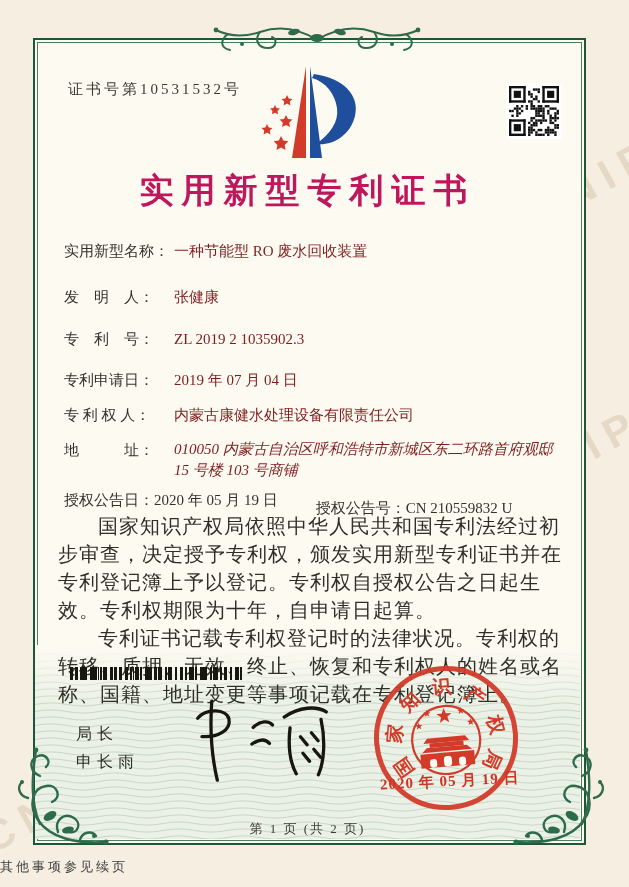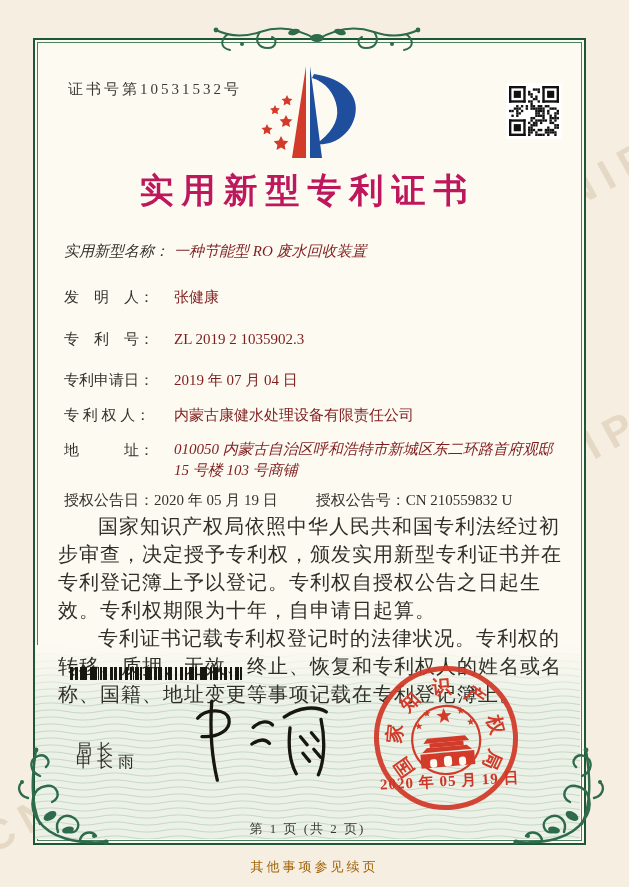--- a/index.html
+++ b/index.html
@@ -42,44 +42,44 @@
   .qr{position:absolute;left:506px;top:83px;width:56px;height:56px;background:#fff;
       display:flex;align-items:center;justify-content:center;z-index:4;}
   .title{
     position:absolute;left:33px;top:168px;width:549px;text-align:center;
     font-size:34px;font-weight:bold;letter-spacing:8px;color:#be185d;z-index:4;
   }
   .fields{position:absolute;left:64px;top:240px;width:505px;font-size:15px;z-index:4;}
   .frow{display:flex;line-height:22px;}
   .frow .lab{flex:0 0 110px;white-space:nowrap;color:#33332c;}
   .frow .val{flex:1;color:#7f1d1d;}
-  .frow:nth-child(1){margin-bottom:24px;font-style:italic;}
+  .frow:nth-child(1){margin-bottom:24px;}
   .frow:nth-child(2){margin-bottom:20px;}
   .frow:nth-child(3){margin-bottom:19px;}
   .frow:nth-child(4){margin-bottom:13px;}
   .frow:nth-child(5){margin-bottom:13px;}
   .frow:nth-child(6){margin-bottom:8px;}
   .frow.addr .val{max-width:398px;line-height:21px;font-style:italic;}
   .grant-row{display:flex;line-height:22px;}
   .grant-row .pair{display:flex;white-space:nowrap;}
-  .grant-row .pair+.pair{margin-left:38px;}
+  .grant-row .pair+.pair{margin-left:38px;margin-top:8px;}
   .paras{
     position:absolute;left:58px;top:512px;width:510px;z-index:4;
     font-size:20px;line-height:28px;letter-spacing:1px;color:#2f2f28;
   }
   .paras p{margin:0;text-indent:2em;}
   .barcode{
     position:absolute;left:70px;top:667px;width:173px;height:13px;z-index:4;
     background:
       repeating-linear-gradient(90deg,#17170f 0 2px,transparent 2px 5px),
       repeating-linear-gradient(90deg,#17170f 0 1px,transparent 1px 7px),
       repeating-linear-gradient(90deg,#17170f 0 3px,transparent 3px 11px);
   }
   .sig-role{
-    position:absolute;left:76px;top:740px;font-size:16px;letter-spacing:5px;
+    position:absolute;left:76px;top:724px;font-size:16px;letter-spacing:5px;
     font-family:"Liberation Sans",sans-serif;color:#2e2e28;z-index:4;
   }
   .sig-name{
     position:absolute;left:76px;top:752px;font-size:16px;letter-spacing:5px;
     font-family:"Liberation Sans",sans-serif;color:#2e2e28;z-index:4;
   }
   .sig-hand{position:absolute;left:186px;top:694px;z-index:4;transform:rotate(-2deg);}
   
   .seal{
     position:absolute;left:374px;top:666px;width:144px;height:144px;z-index:5;
@@ -99,22 +99,22 @@
   .seal-date{
     position:absolute;left:-10px;top:106px;width:164px;text-align:center;
     font-size:15px;font-weight:bold;color:#cf3526;letter-spacing:1px;
     white-space:nowrap;transform:rotate(2deg);
   }
   .page-num{
     position:absolute;left:33px;top:820px;width:549px;text-align:center;
     font-size:13px;letter-spacing:2px;color:#3c3c34;z-index:6;
   }
   .foot-note{
-    position:absolute;left:0;top:858px;width:629px;text-align:center;
-    font-size:13px;letter-spacing:3px;color:#a16207;z-index:6;
+    position:absolute;left:0;top:858px;width:629px;text-align:left;
+    font-size:13px;letter-spacing:3px;color:#404040;z-index:6;
   }
   .ornament-top{position:absolute;left:198px;top:22px;z-index:5;}
   .corner{position:absolute;z-index:5;}
   .corner.bl{left:6px;top:746px;}
   .corner.br{left:508px;top:746px;transform:scaleX(-1);}
 </style>
 </head>
 <body>
 
 <div class="wm" style="left:55px;top:100px;">CNIPA</div>

